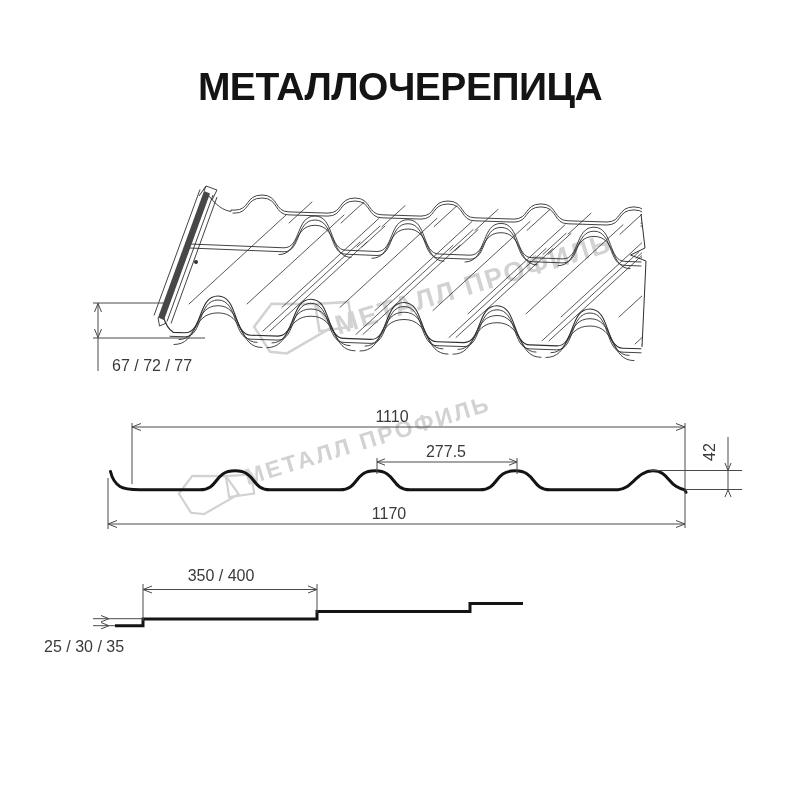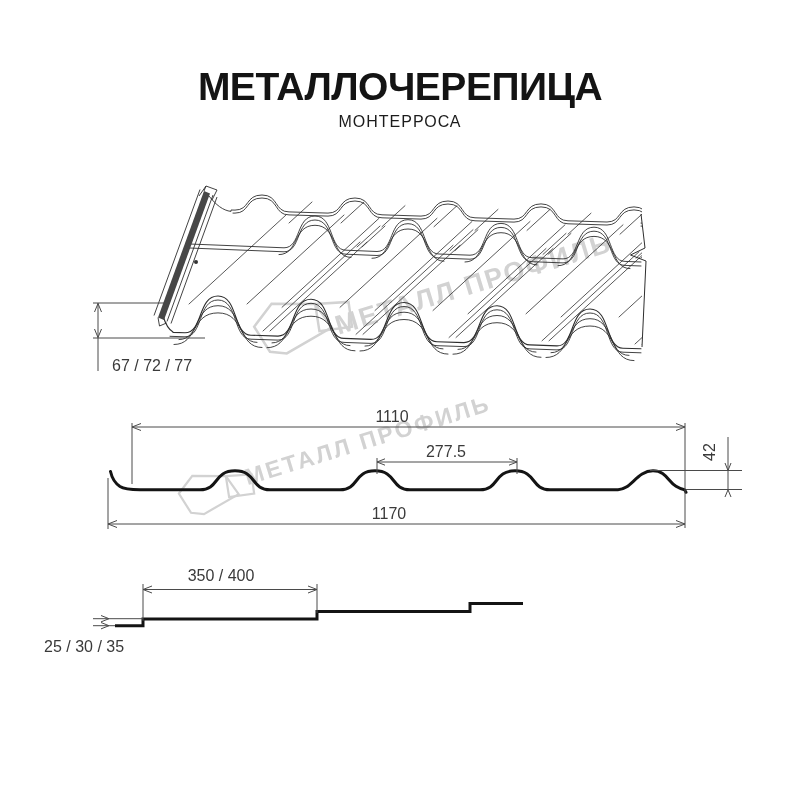--- a/index.html
+++ b/index.html
@@ -10,21 +10,20 @@
   .subtitle{position:absolute;top:112px;left:0;width:800px;text-align:center;
             font-size:16px;line-height:20px;font-weight:500;letter-spacing:1px;color:#1c1c1c;}
   svg text.dim{font-family:"Liberation Sans", sans-serif;font-size:16px;fill:#3a3a3a;}
   svg text.wm{font-family:"Liberation Sans", sans-serif;font-weight:bold;}
 </style>
 </head>
 <body>
 
 <div class="page">
   <div class="title">МЕТАЛЛОЧЕРЕПИЦА</div>
-  <div class="subtitle">МОНТЕРРОСА</div>
 
   <svg width="800" height="800" viewBox="0 0 800 800">
     <defs>
       <clipPath id="clip3d">
           <rect x="150" y="170" width="492" height="198"></rect>
         </clipPath>
     </defs>
 
     <g transform="translate(292,326) rotate(-17)">
       <g transform="scale(1.3)">

